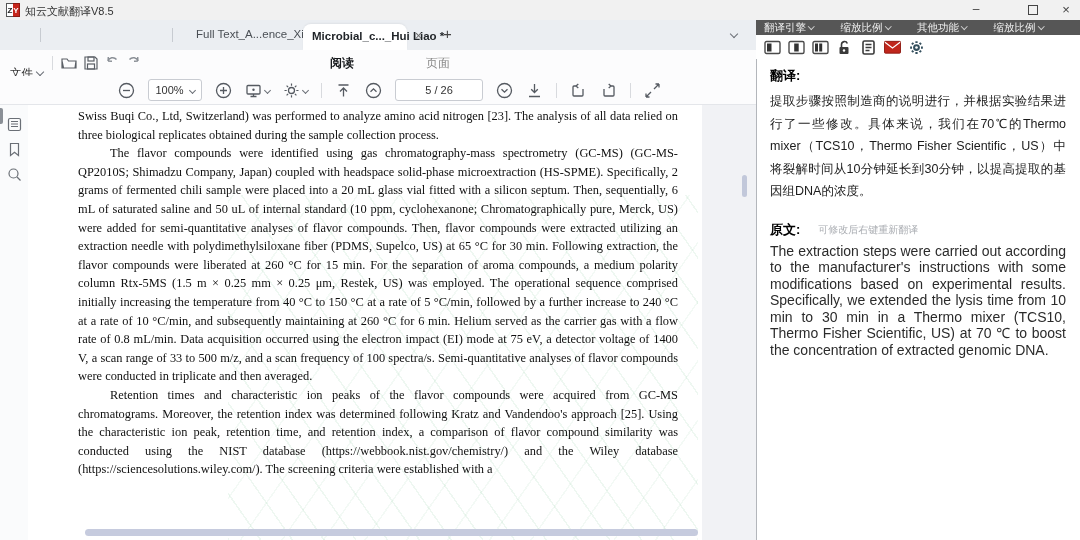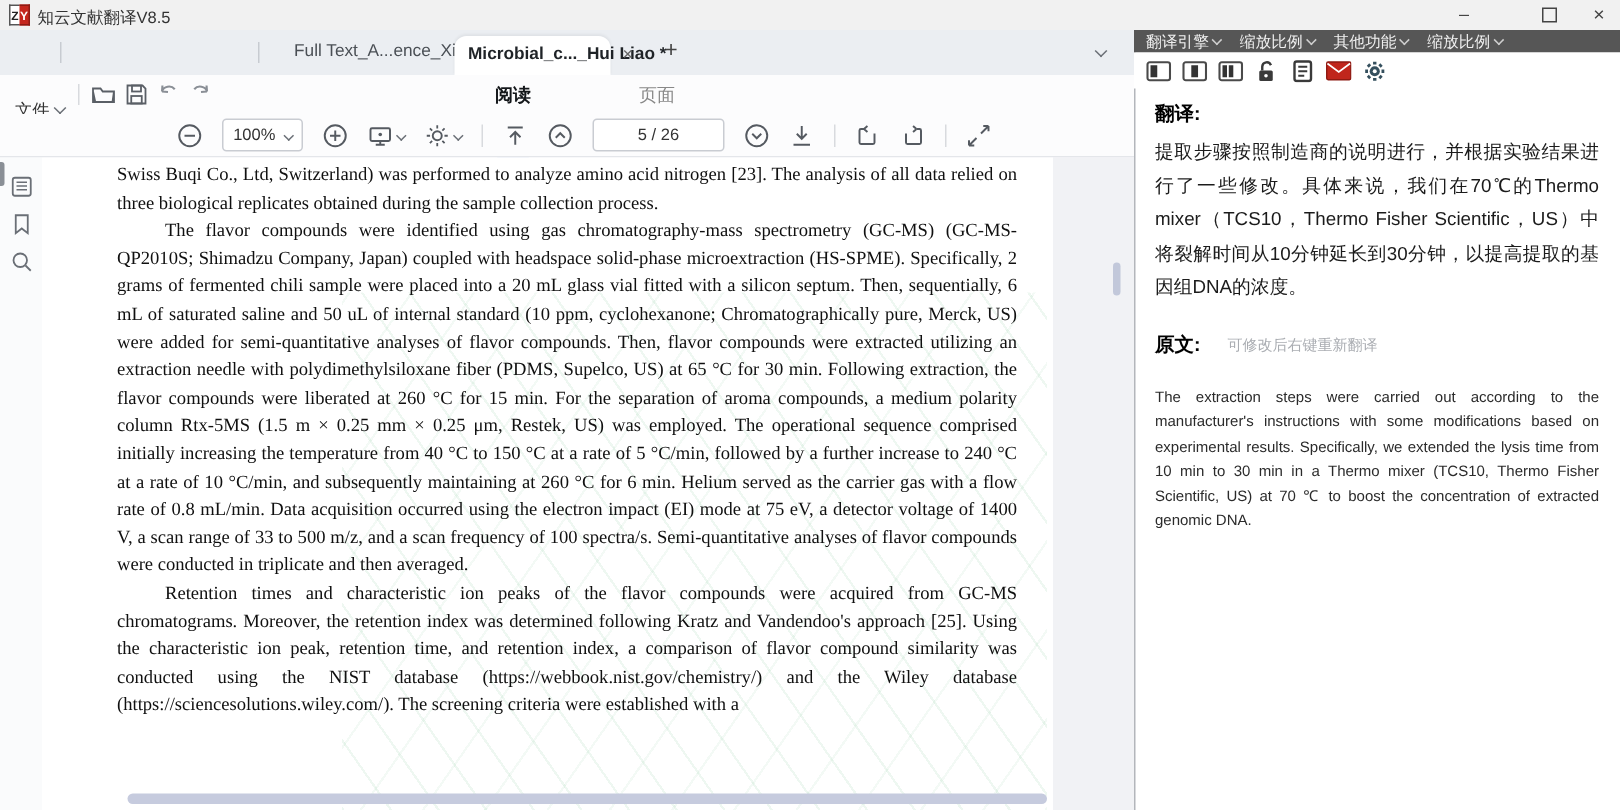--- a/index.html
+++ b/index.html
@@ -74,33 +74,33 @@
   .doc p{margin:0;}
   .doc p.indent{text-indent:32px;}
   .doc p.heading{font-style:italic;margin:3px 0 3px 0;}
 
   .vscroll-thumb{left:742px;top:175px;width:5px;height:22px;background:#c2c8da;border-radius:3px;cursor:pointer;}
   .hscroll-thumb{left:85px;top:529px;width:613px;height:7px;background:#c6cbde;border-radius:4px;cursor:pointer;}
 
   
   .rpanel{left:756px;top:20px;width:324px;height:520px;background:#fff;border-left:1px solid #b3b6bb;box-sizing:border-box;}
   .rp-menubar{left:756px;top:20px;width:324px;height:15px;background:#565656;display:flex;align-items:center;
-              gap:13px;padding-left:8px;box-sizing:border-box;}
+              gap:27px;padding-left:8px;box-sizing:border-box;}
   .rp-menu-item{font-size:10.5px;color:#f0f0f0;cursor:pointer;display:flex;align-items:center;gap:3px;white-space:nowrap;}
   .caret-w{display:inline-block;width:3.5px;height:3.5px;border-right:1.2px solid #cfcfcf;border-bottom:1.2px solid #cfcfcf;transform:rotate(45deg);margin-top:-2px;}
   .rp-iconbar{left:756px;top:35px;width:324px;height:24px;background:#fff;display:flex;align-items:center;
               gap:7px;padding-left:8px;box-sizing:border-box;}
   .rp-ico{width:17px;height:15px;cursor:pointer;}
   .rp-ico svg{width:100%;height:100%;}
   .rp-body{left:756px;top:59px;width:324px;height:481px;padding:8px 14px 0 14px;box-sizing:border-box;}
   .rp-label{font-size:13px;font-weight:bold;color:#000;}
   .rp-trans{margin-top:5px;font-size:12.5px;line-height:22.5px;color:#1b1b1b;text-align:justify;}
   .rp-orig-row{margin-top:18px;display:flex;align-items:center;gap:18px;}
   .rp-hint{font-size:10px;color:#aaadb2;}
-  .rp-orig{margin-top:19px;font-size:10px;line-height:16.5px;color:#2b2b2b;text-align:justify;}
+  .rp-orig{margin-top:4px;font-size:14px;line-height:16.5px;color:#2b2b2b;text-align:justify;}
 </style>
 </head>
 <body>
 
 <div class="abs titlebar">
   <div class="abs logo">
     <span class="lz">Z</span>
       <span class="ly">Y</span>
   </div>
   <div class="abs title-text">知云文献翻译V8.5</div>

